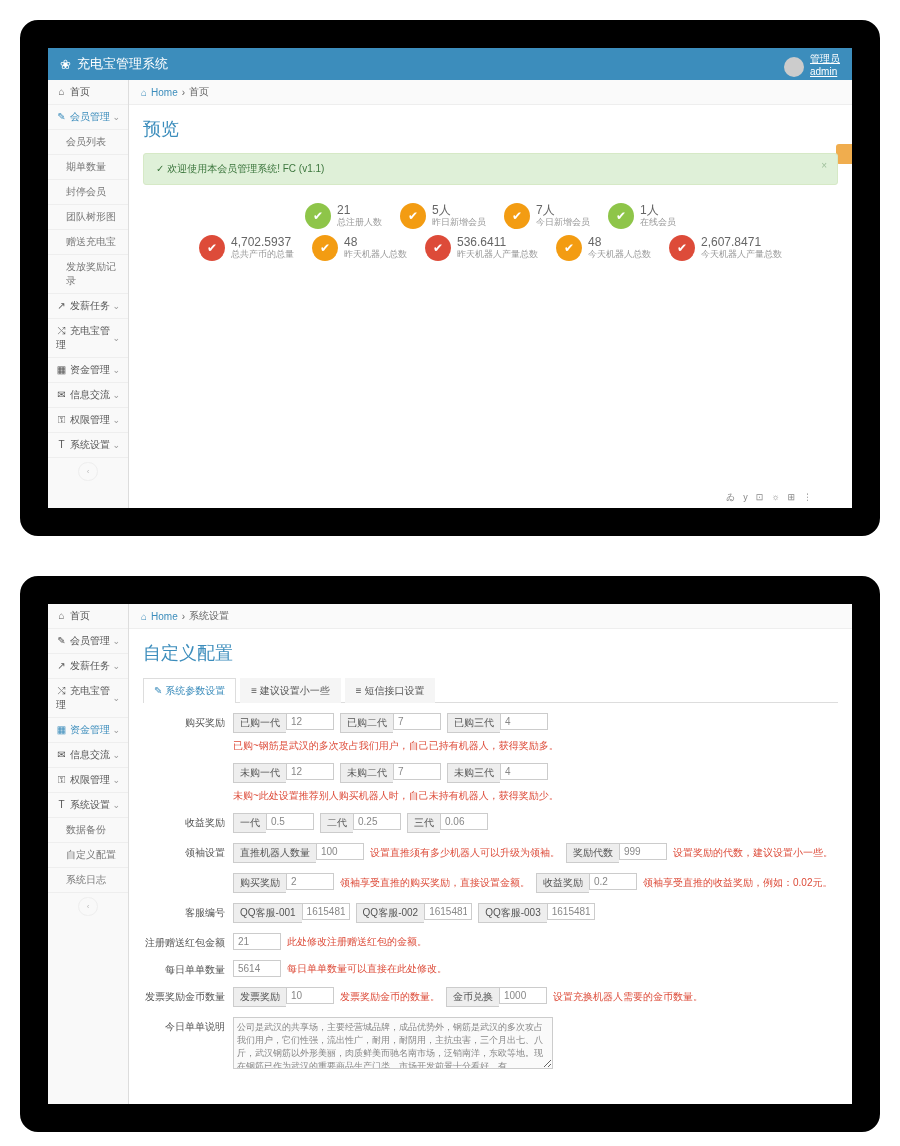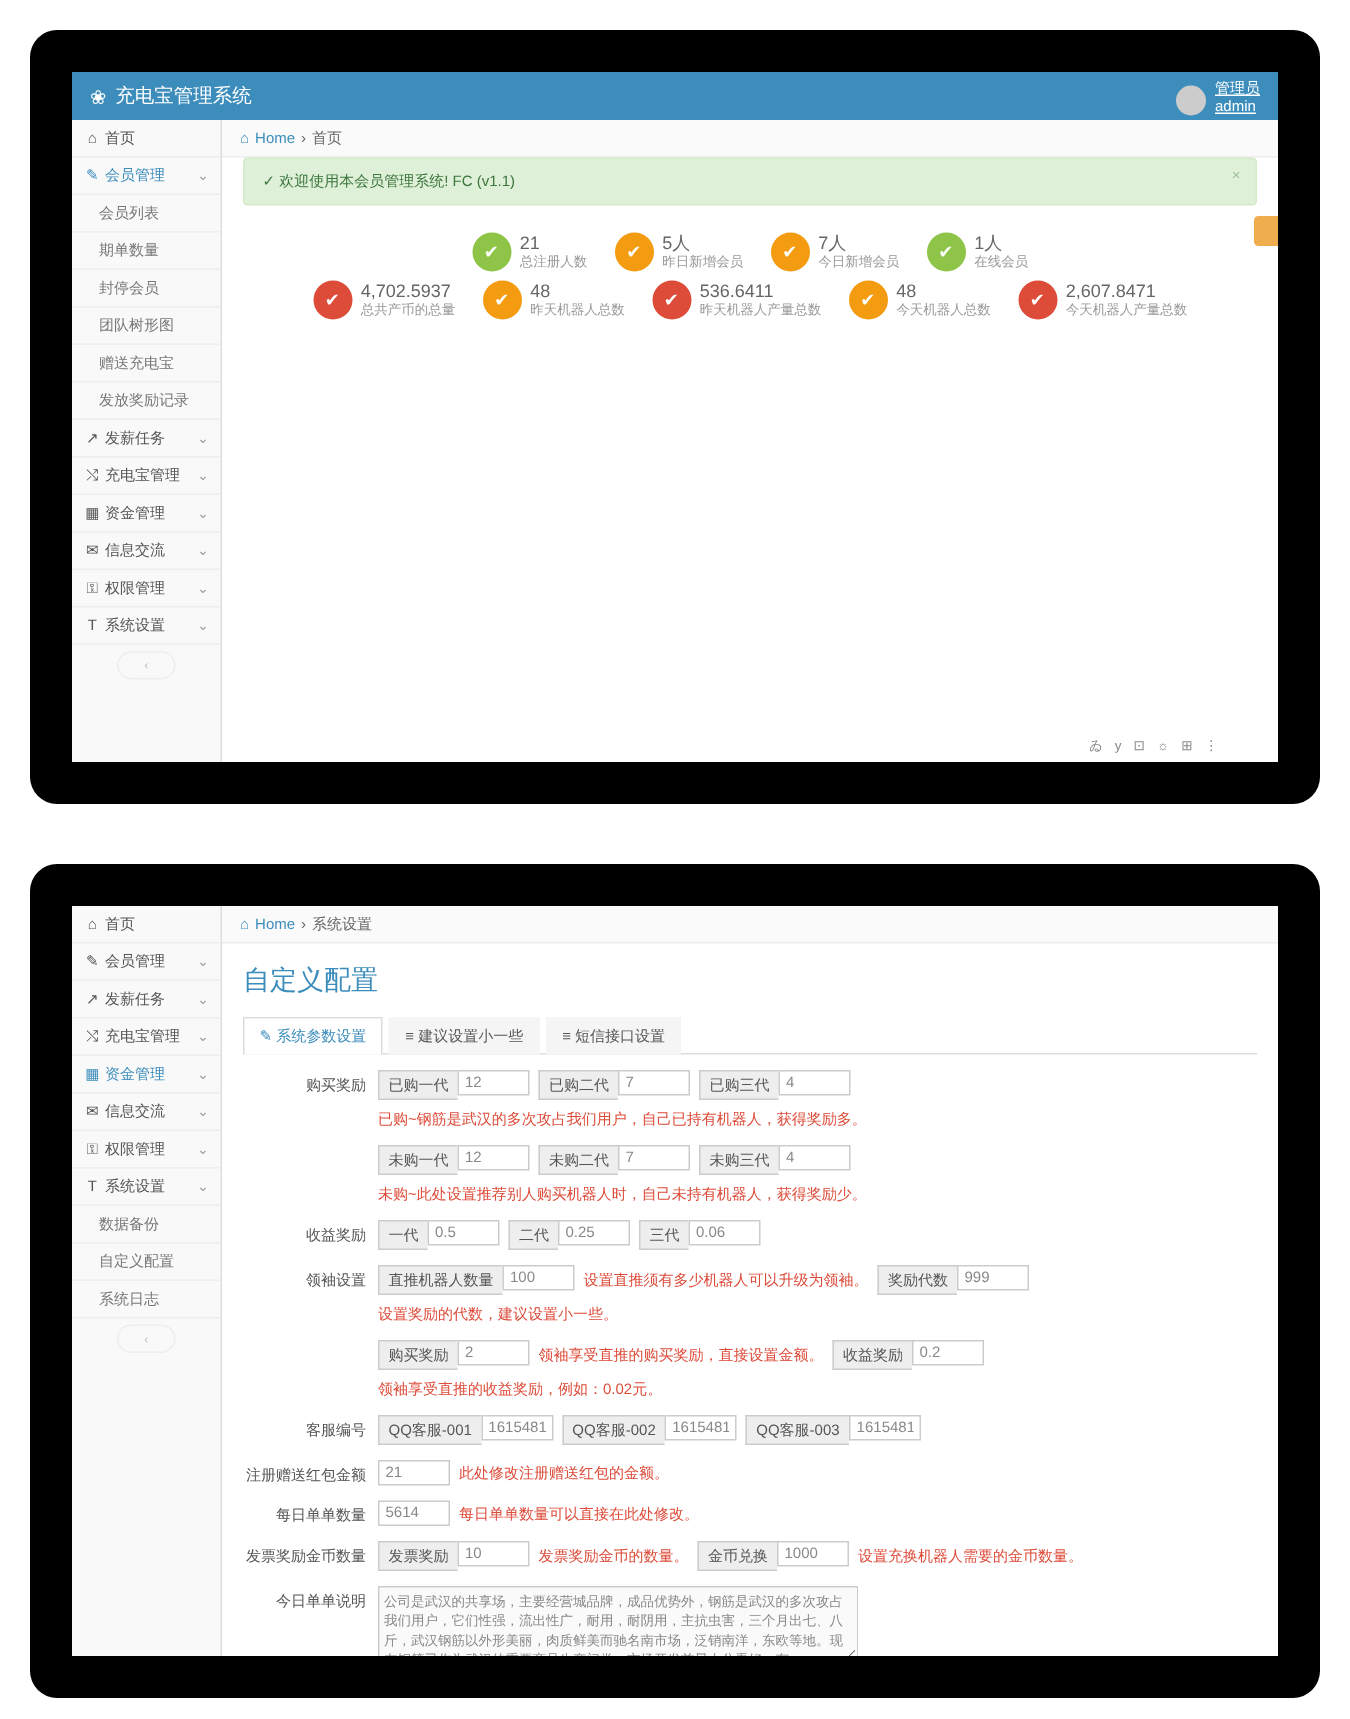--- a/index.html
+++ b/index.html
@@ -7,21 +7,21 @@
 .monitor{border:28px solid #000;border-radius:18px;margin:20px auto;width:860px;position:relative;background:#fff;overflow:hidden;}
 .monitor-inner{background:#fff;}
 .screen1{height:460px;}
 .screen2{height:500px;}
 .topbar{background:#3c8dbc;color:#fff;height:32px;display:flex;align-items:center;padding:0 12px;justify-content:space-between;}
 .topbar-left{display:flex;align-items:center;gap:6px;font-size:13px;}
 .topbar-right{display:flex;align-items:flex-end;gap:6px;font-size:10px;text-decoration:underline;}
 .avatar{width:20px;height:20px;border-radius:50%;background:#ccc;}
 .body-row{display:flex;height:calc(100% - 32px);}
 .body-row2{display:flex;height:100%;}
-.sidebar{width:100px;border-right:1px solid #ddd;background:#f9f9f9;font-size:10px;}
+.sidebar{width:81px;border-right:1px solid #ddd;background:#f9f9f9;font-size:10px;}
 .side-item{display:flex;align-items:center;justify-content:space-between;padding:5px 8px;border-bottom:1px solid #eee;cursor:pointer;color:#555;}
 .side-item.active{color:#3c8dbc;}
 .side-sub{padding:5px 8px 5px 18px;border-bottom:1px solid #eee;cursor:pointer;color:#777;font-size:10px;}
 .chev{font-size:9px;color:#999;}
 .icon-s{width:11px;display:inline-block;text-align:center;margin-right:3px;}
 .side-collapse{text-align:center;padding:4px;color:#bbb;border:1px solid #eee;margin:4px 30px;border-radius:10px;font-size:8px;}
 .content{flex:1;display:flex;flex-direction:column;overflow:hidden;}
 .breadcrumb{background:#fafafa;border-bottom:1px solid #eee;padding:5px 12px;font-size:10px;color:#666;display:flex;align-items:center;gap:4px;}
 .breadcrumb .home{color:#3c8dbc;}
 .page-title{padding:12px 14px;font-size:18px;color:#3c8dbc;font-weight:400;}
@@ -113,20 +113,21 @@
           </div>
           <div class="side-collapse">‹</div>
         </div>
     <div class="content" style="position:relative;">
       <div class="breadcrumb">
         <span style="color:#3c8dbc;">⌂</span>
         <span class="home">Home</span>
         <span>›</span>
         <span>首页</span>
       </div>
+      <div class="page-title">预览</div>
       <div class="badge-sq"></div>
       <div class="alert-success">
         <span>✓ 欢迎使用本会员管理系统! FC (v1.1)</span>
         <span class="alert-close">×</span>
       </div>
       <div class="stats-wrap">
         <div class="stats-row" id="stats1">
               <div class="stat">
                 <div class="stat-circ c-green">✔</div>
                 <div class="stat-txt">

